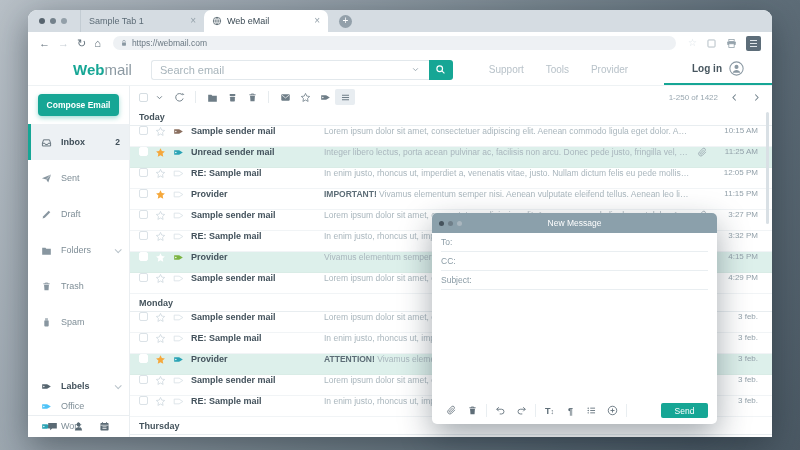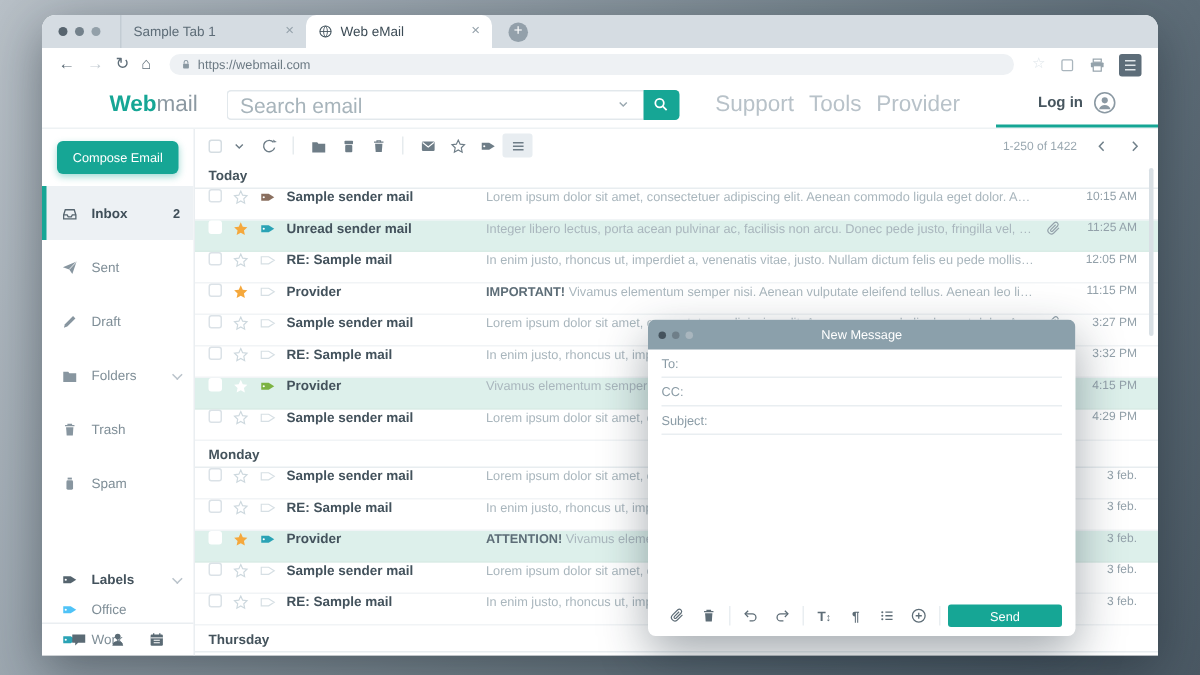--- a/index.html
+++ b/index.html
@@ -35,30 +35,30 @@
   .menu-btn{width:15px;height:15px;background:#5d6d79;border-radius:2px;display:flex;flex-direction:column;justify-content:center;align-items:center;gap:2px}
   .menu-btn i{display:block;width:7px;height:1px;background:#dfe5e9}
 
   
   .app{flex:1;display:flex;flex-direction:column;min-height:0}
   .app-header{height:32px;flex:none;display:flex;align-items:center;border-bottom:1px solid #eef2f4}
   .logo{margin-left:45px;font-size:15px}
   .logo b{color:var(--accent)}
   .logo span{color:#8c99a2}
   .search{margin-left:19px;width:302px;height:20px;display:flex;flex:none}
-  .search-input{flex:1;border:1px solid #e2e8ec;border-right:none;border-radius:3px 0 0 3px;display:flex;align-items:center;padding:0 8px;font-size:14px;color:#a7b4bb;background:#fff}
+  .search-input{flex:1;border:1px solid #e2e8ec;border-right:none;border-radius:3px 0 0 3px;display:flex;align-items:center;padding:0 8px;font-size:11px;color:#a7b4bb;background:#fff}
   .search-input .schev{margin-left:auto;display:flex;color:#9aa8b0}
   .search-btn{width:24px;background:var(--accent);border-radius:0 3px 3px 0;display:flex;align-items:center;justify-content:center;color:#fff}
-  .nav{flex:1;display:flex;justify-content:space-evenly;padding:0 14px;font-size:15px;color:#b8c2c9}
+  .nav{flex:1;display:flex;justify-content:space-evenly;padding:0 14px;font-size:10px;color:#b8c2c9}
   .login{width:108px;height:100%;display:flex;align-items:center;justify-content:center;gap:7px;font-size:10px;color:#47565f;font-weight:bold;border-bottom:2px solid var(--accent);flex:none}
   .avatar{display:flex;color:#8b99a3}
 
   .content{flex:1;display:flex;min-height:0}
   .sidebar{width:102px;flex:none;border-right:1px solid #eaeef1;display:flex;flex-direction:column;position:relative;background:#fff}
-  .compose{margin:8px 10px 0;height:22px;background:var(--accent);border-radius:4px;color:#fff;font-size:8.5px;font-weight:normal;display:flex;align-items:center;justify-content:center;box-shadow:0 2px 5px rgba(22,166,149,.4);flex:none}
+  .compose{margin:8px 10px 0;height:22px;background:var(--accent);border-radius:4px;color:#fff;font-size:8.5px;font-weight:bold;display:flex;align-items:center;justify-content:center;box-shadow:0 2px 5px rgba(22,166,149,.4);flex:none}
   .side-list{margin-top:8px}
   .side-item{height:36px;display:flex;align-items:center;padding:0 9px 0 13px;gap:9px;font-size:9px;color:#7f8e97;position:relative}
   .side-item .si-icon{display:flex;color:#8896a0}
   .side-item.active{background:#edf1f4;color:#3f4e58;font-weight:bold}
   .side-item.active::before{content:"";position:absolute;left:0;top:0;bottom:0;width:3px;background:var(--accent)}
   .side-item.active .si-icon{color:#55646e}
   .side-item.bold{color:#43525c;font-weight:bold}
   .side-item.bold .si-icon{color:#55646e}
   .si-extra{margin-left:auto;font-size:8.5px;display:flex;align-items:center}
   .chevron{width:5px;height:5px;border-right:1px solid #b9c3ca;border-bottom:1px solid #b9c3ca;transform:rotate(45deg) translateY(-1px)}
@@ -96,21 +96,21 @@
   .m-dots i{width:5px;height:5px;border-radius:50%;display:block}
   .m-dots i:nth-child(1){background:#45535d}.m-dots i:nth-child(2){background:#6f7f89}.m-dots i:nth-child(3){background:#a9b6be}
   .m-title-text{position:absolute;left:0;right:0;text-align:center;color:#fff;font-size:8.5px}
   .m-field{height:19px;margin:0 9px;border-bottom:1px solid #e9eef1;display:flex;align-items:center;font-size:8.5px;color:#8a9ba5}
   .m-body{flex:1}
   .m-toolbar{height:27px;flex:none;display:flex;align-items:center;padding:0 9px;color:#5e6d77}
   .mt-icon{width:21px;display:flex;justify-content:center;align-items:center}
   .mt-div{width:1px;height:13px;background:#e9eef1;margin:0 3px}
   .tf{font-size:9px;color:#5e6d77;font-weight:bold}
   .tf small{font-size:7px;font-weight:normal}
-  .send-btn{margin-left:auto;width:76px;height:15px;background:var(--accent);border-radius:2px;color:#fff;font-size:8.5px;display:flex;align-items:center;justify-content:center}
+  .send-btn{margin-left:auto;width:47px;height:15px;background:var(--accent);border-radius:2px;color:#fff;font-size:8.5px;display:flex;align-items:center;justify-content:center}
 </style>
 </head>
 <body>
 
 <div class="window">
 
   <div class="tabbar">
     <div class="dots">
         <span class="dot"></span>
         <span class="dot"></span>

